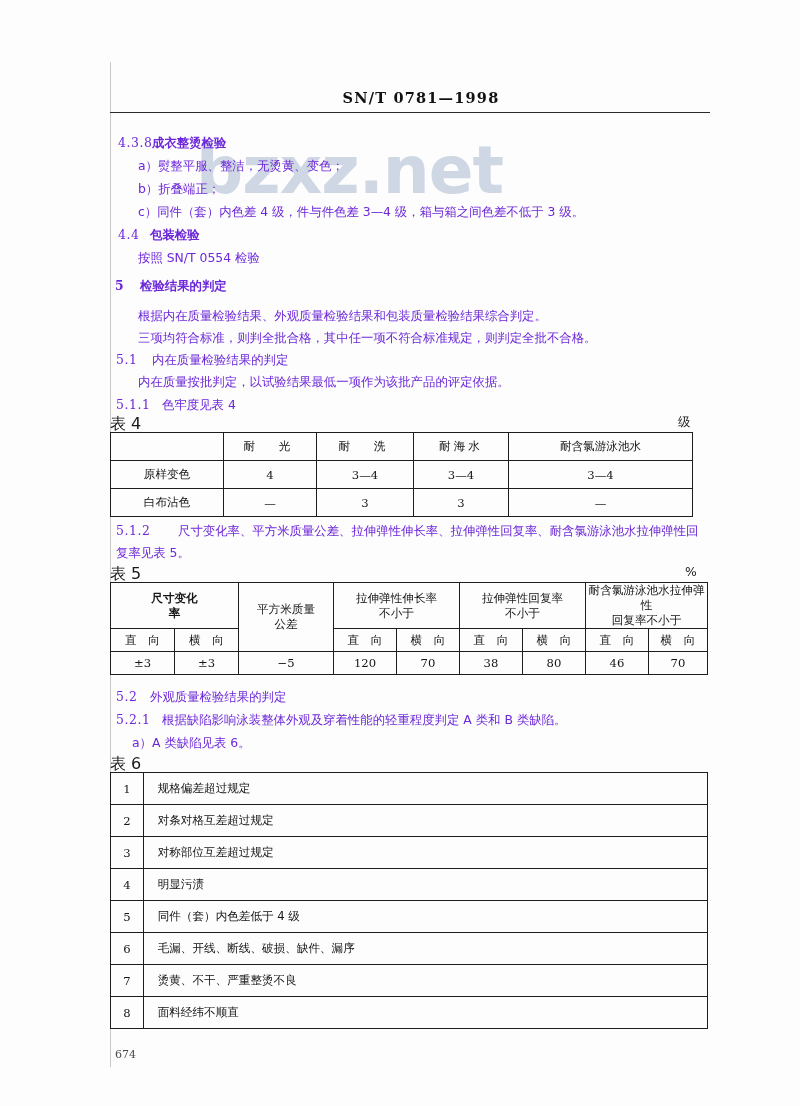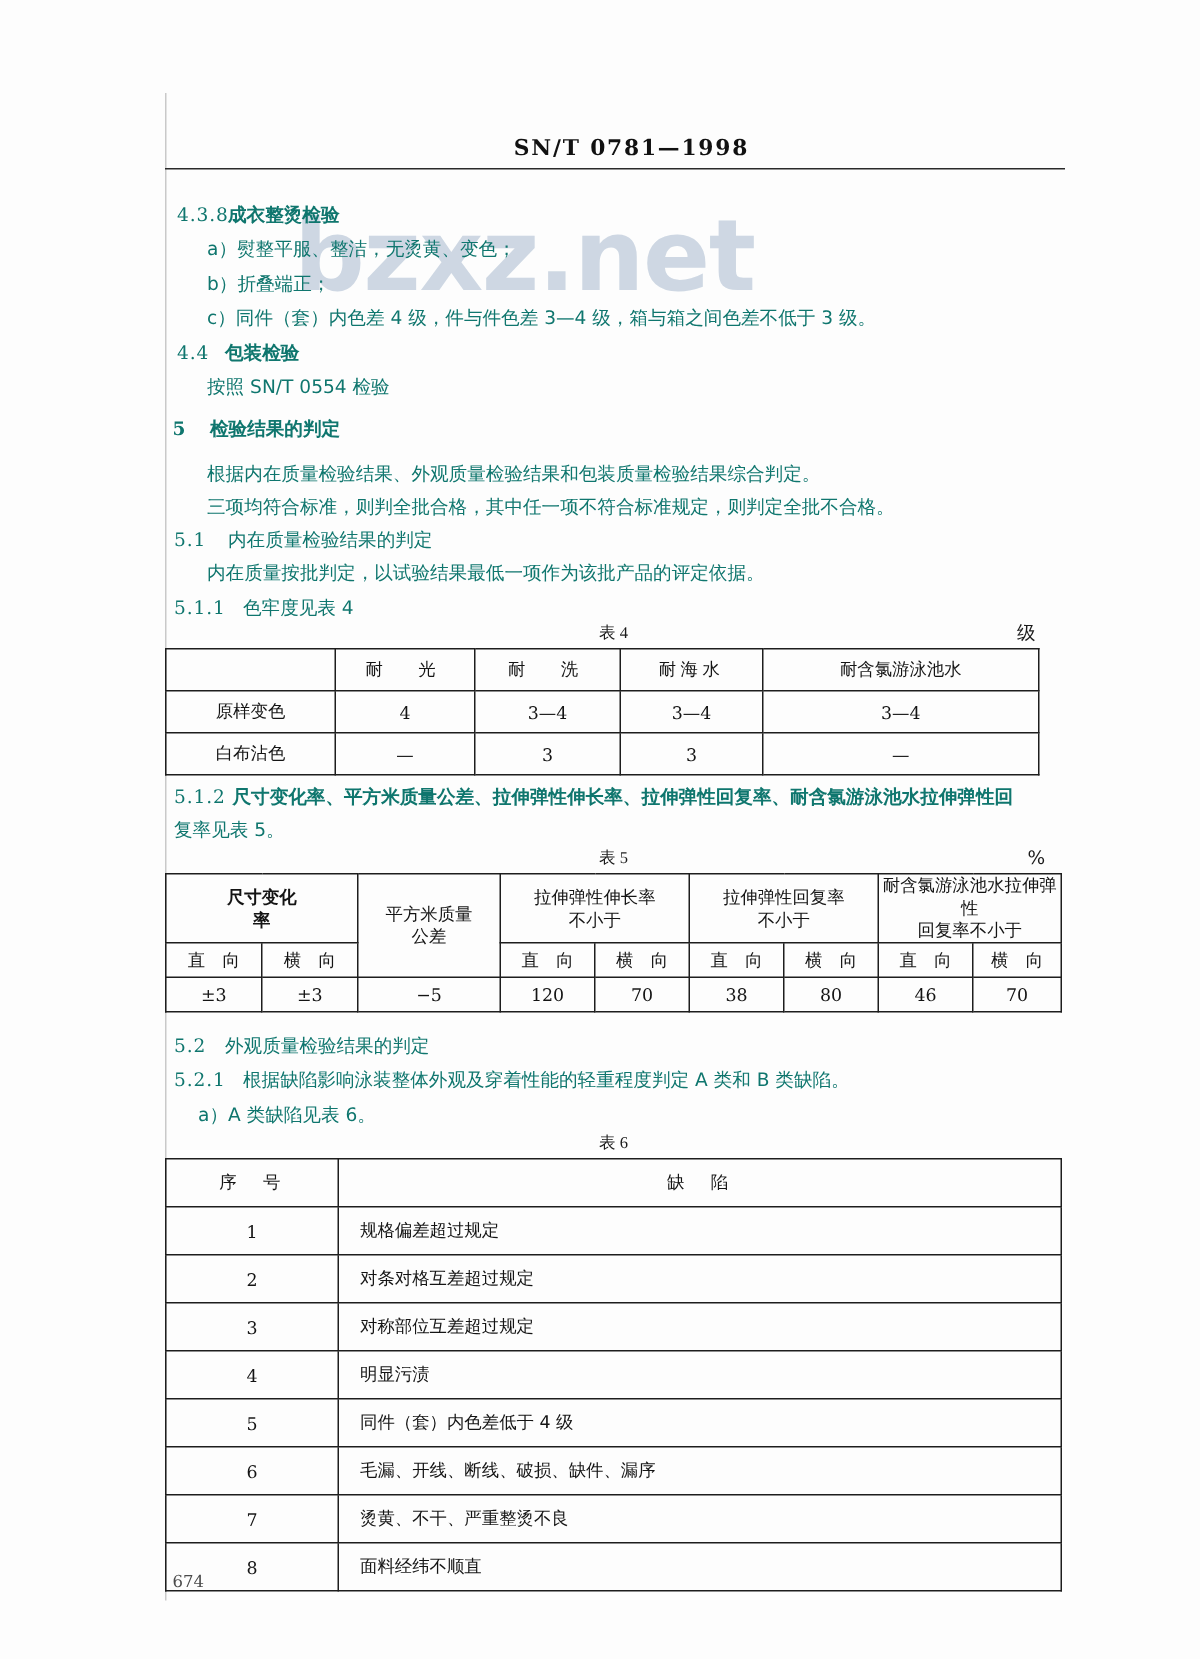--- a/index.html
+++ b/index.html
@@ -87,38 +87,37 @@
     left: 0; top: 0;
     width: 800px;
     z-index: 2;
   }
 
   
   .blk {
     position: absolute;
     font-size: 12.4px;
     line-height: 1.5;
-    color: #0f766e;
+    color: #6d28d9;
     white-space: nowrap;
   }
   .clause-num {
     font-family: "DejaVu Serif", "Liberation Serif", serif;
     letter-spacing: 0.6px;
   }
   .bold-h {
     font-weight: bold;
   }
   .cn { font-family: "DejaVu Sans", "Liberation Sans", sans-serif; }
 
   
   .tbl-cap {
     position: absolute;
-    font-size: 11px;
-    text-align: center;
-    font-family: Liberation Serif, serif;
+    font-size: 16px;
+    text-align: left;
   }
   .tbl-unit {
     position: absolute;
     font-size: 12.4px;
   }
 
   
   table.doc-table {
     position: absolute;
     border-collapse: collapse;
@@ -226,21 +225,21 @@
           <td class="lead">白布沾色</td>
           <td class="num-serif">—</td>
           <td class="num-serif">3</td>
           <td class="num-serif">3</td>
           <td class="num-serif">—</td>
         </tr>
       </tbody>
     </table>
 
     <div class="blk clause-num" style="left:116px; top:522px;">5.1.2</div>
-    <div class="blk cn" style="left:155px; top:522px;font-weight:bold;">尺寸变化率、平方米质量公差、拉伸弹性伸长率、拉伸弹性回复率、耐含氯游泳池水拉伸弹性回</div>
+    <div class="blk cn" style="left:178px; top:522px;">尺寸变化率、平方米质量公差、拉伸弹性伸长率、拉伸弹性回复率、耐含氯游泳池水拉伸弹性回</div>
     <div class="blk cn" style="left:116px; top:544px;">复率见表 5。</div>
 
     <div class="tbl-cap" style="left:110px; top:564px; width:598px;">表 5</div>
     <div class="tbl-unit" style="left:685px; top:564px;">%</div>
 
     <table class="doc-table t5" style="left:110px; top:582px; width:598px;">
       <tbody>
         <tr>
           <td colspan="2" rowspan="1" style="width:118px; height:44px;font-weight:bold;">
             <div>尺寸变化</div>
@@ -292,24 +291,20 @@
 
     <div class="blk clause-num" style="left:116px; top:711px;">5.2.1</div>
     <div class="blk cn" style="left:162px; top:711px;">根据缺陷影响泳装整体外观及穿着性能的轻重程度判定 A 类和 B 类缺陷。</div>
     <div class="blk cn" style="left:132px; top:734px;">a）A 类缺陷见表 6。</div>
 
     <div class="tbl-cap" style="left:110px; top:754px; width:598px;">表 6</div>
 
     <table class="doc-table t6" style="left:110px; top:772px; width:598px;">
       <tbody>
         <tr>
-          <td style="width:110px;" class="spaced1">序　号</td>
-          <td class="spaced1">缺　陷</td>
-        </tr>
-        <tr>
           <td class="num-serif">1</td>
           <td class="defect-cell">规格偏差超过规定</td>
         </tr>
         <tr>
           <td class="num-serif">2</td>
           <td class="defect-cell">对条对格互差超过规定</td>
         </tr>
         <tr>
           <td class="num-serif">3</td>
           <td class="defect-cell">对称部位互差超过规定</td>

